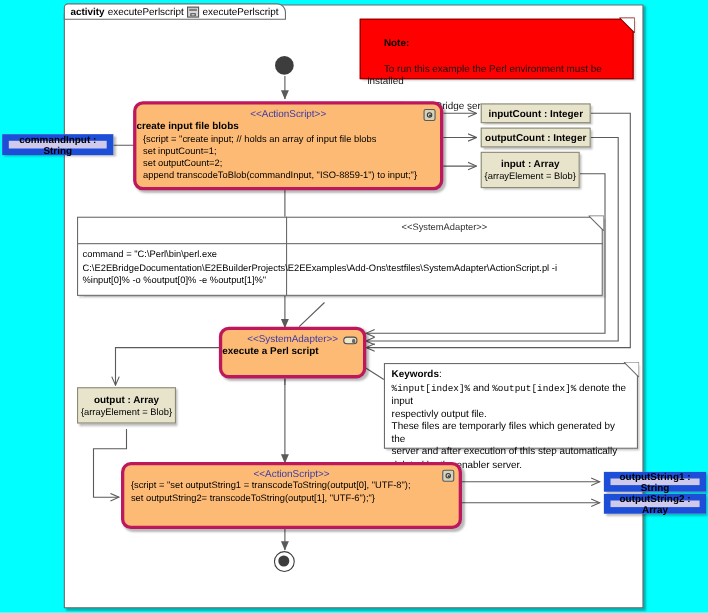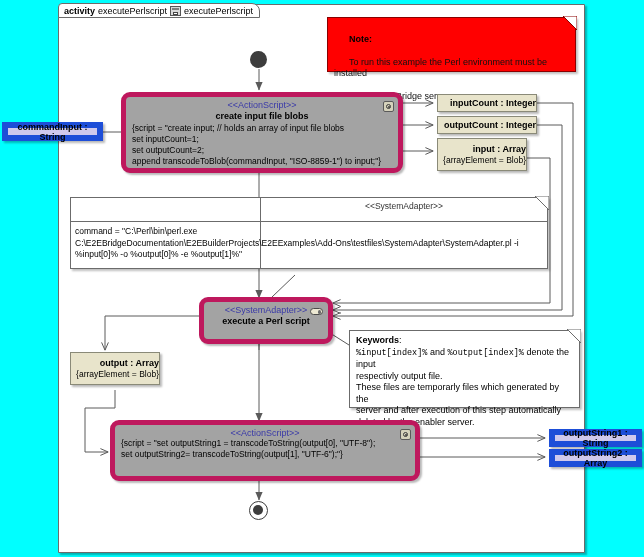--- a/index.html
+++ b/index.html
@@ -76,34 +76,33 @@
     left: 0; top: 0;
     width: 644px; height: 557px;
     pointer-events: none;
     z-index: 1;
   }
 
   
   .node { position: absolute; z-index: 3; box-sizing: border-box; }
 
   .action {
-    background: #a3a3a3;
-    border: 5px solid #be185d;
+    background: #fdba74;
+    border: 3px solid #be185d;
     border-radius: 9px;
     box-shadow: 2px 2px 2px rgba(0,0,0,0.28);
   }
   .stereo {
     color: #3A3AA8;
     text-align: center;
     font-size: 9px;
     padding-top: 3px;
   }
   .aname {
     font-weight: bold;
-    text-align: center;
     font-size: 9px;
     padding-top: 1px;
     padding-bottom: 2px;
   }
   .script {
     font-size: 8.5px;
     line-height: 11px;
     padding: 0 5px 4px 6px;
     white-space: pre;
   }
@@ -157,21 +156,21 @@
   
   .pin {
     background: #E8E4CB;
     border: 1px solid #8a8a78;
     box-shadow: 2px 2px 2px rgba(0,0,0,0.28);
     text-align: center;
     font-size: 9px;
     font-weight: bold;
     display: flex;
     flex-direction: column;
-    align-items: flex-end;
+    align-items: center;
     justify-content: center;
     box-sizing: border-box;
   }
   .pin .sub {
     font-weight: normal;
     font-size: 8.5px;
     margin-top: 1px;
   }
   .pin.param {
     background: #CFC9EC;
@@ -370,21 +369,21 @@
 
   <div class="note sa-note" style="left:70px; top:197px; width:478px; height:72px;">
     <div class="note-body"></div>
     <svg class="note-fold" viewBox="0 0 14 14">
       <path d="M0,0 L14,14 L14,0 z" fill="#ffffff" stroke="#6b6b6b" stroke-width="1"></path>
     </svg>
     <div class="divider"></div>
     <div class="vdiv"></div>
     <div class="stereo-lbl">&lt;&lt;SystemAdapter&gt;&gt;</div>
     <div class="cmd"><span>command = "C:\Perl\bin\perl.exe</span>
-<span>C:\E2EBridgeDocumentation\E2EBuilderProjects\E2EExamples\Add-Ons\testfiles\SystemAdapter\SystemAdapter.pl -i</span>
+<span>C:\E2EBridgeDocumentation\E2EBuilderProjects\E2EExamples\Add-Ons\testfiles\SystemAdapter\ActionScript.pl -i</span>
 <span>%input[0]% -o %output[0]% -e %output[1]%"</span></div>
   </div>
 
   <div class="node action" style="left:199px; top:297px; width:134px; height:47px;">
     <div class="cap-ic"></div>
     <div class="stereo">&lt;&lt;SystemAdapter&gt;&gt;</div>
     <div class="aname">execute a Perl script</div>
   </div>
 
   <div class="note" style="left:349px; top:330px; width:231px; height:78px;">

